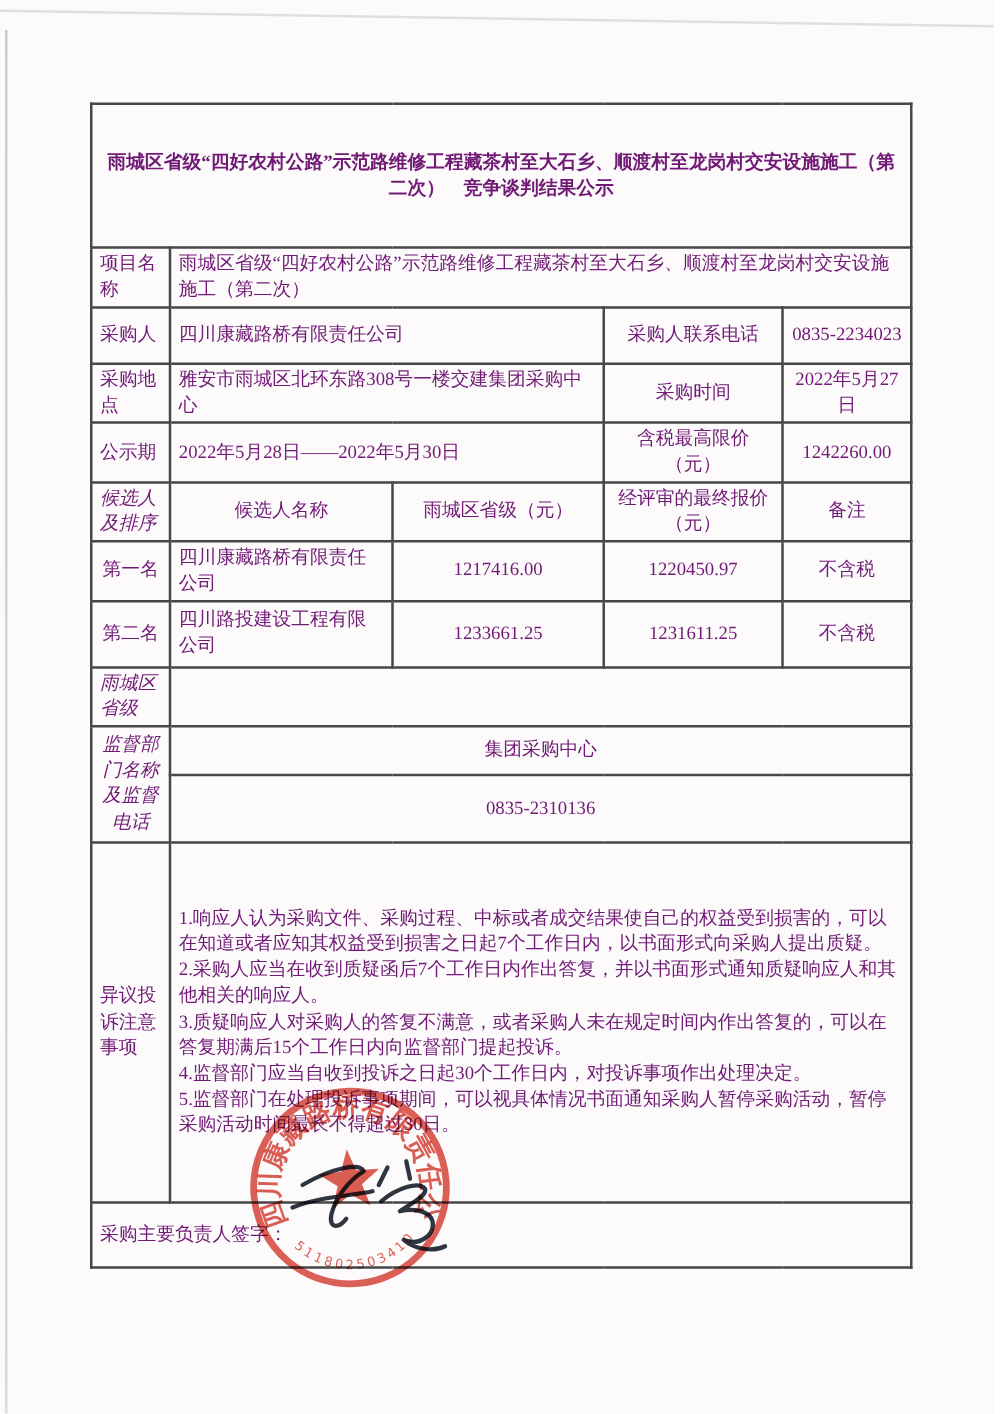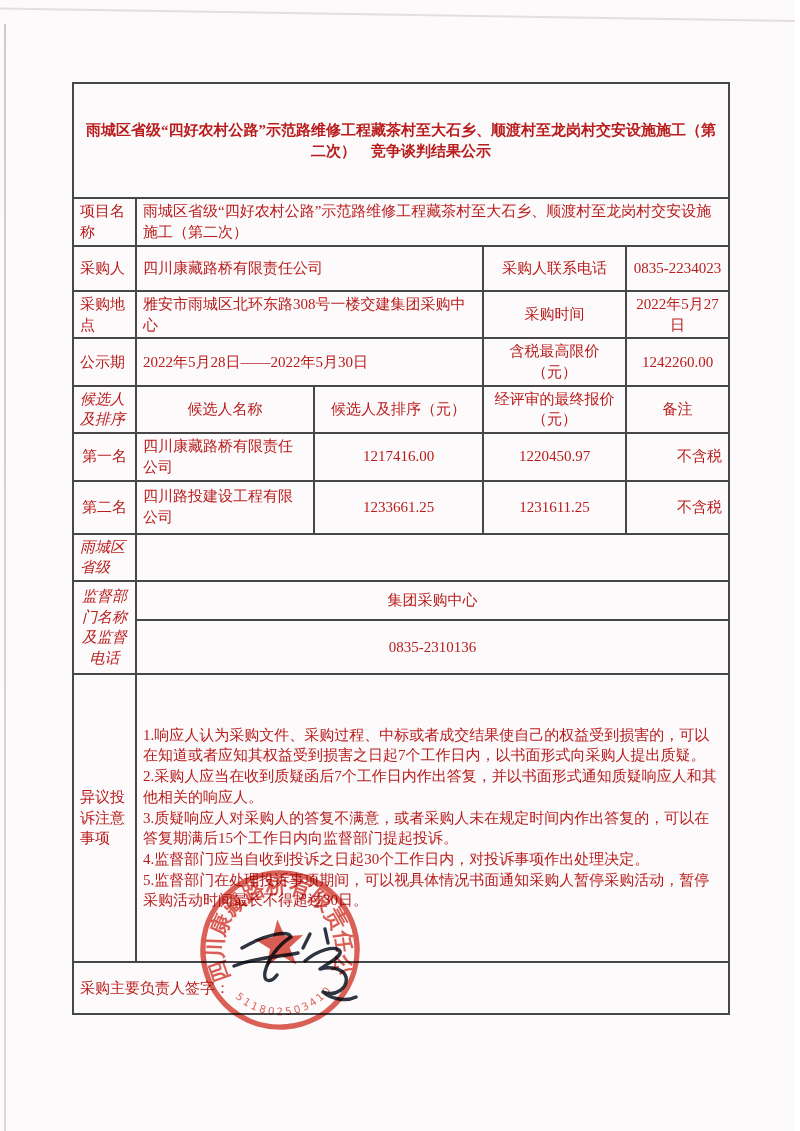--- a/index.html
+++ b/index.html
@@ -1,20 +1,20 @@
 <!DOCTYPE html>
 <html><head>
 <meta charset="utf-8">
 <style>
   html,body{margin:0;padding:0;background:#ffffff;}
   .scene{
     position:relative;width:795px;height:1131px;overflow:hidden;
     background:#fcfafb;
     font-family:"Liberation Serif","DejaVu Serif",serif;
-    color:#b91c1c;
+    color:#701a75;
   }
   
   .edge-left{position:absolute;left:4px;top:24px;width:2px;height:1107px;
     background:linear-gradient(#a39aa4,#beb6bf);opacity:.5;}
   .edge-top{position:absolute;left:-12px;top:14px;width:840px;height:2px;
     background:#b3abb4;opacity:.35;transform:rotate(0.9deg);}
 
   table.doc{
     position:absolute;left:72px;top:82px;width:656px;
     border-collapse:collapse;table-layout:fixed;
@@ -29,21 +29,21 @@
     word-break:break-all;
   }
   .title-cell{
     font-size:21px;font-weight:bold;text-align:center;line-height:1.55;
     padding:0 6px;
   }
   .lbl{padding:2px 4px;line-height:1.3;}
   .ctr{text-align:center;}
   .fit{padding:2px 2px;}
   .tight{line-height:1.1;padding:1px 4px;font-style:italic;}
-  .remark{font-size:17px;text-align:right;}
+  .remark{font-size:17px;text-align:center;}
   .obj p{margin:0;}
   .sig-label{padding-left:8px;}
 
   .seal{
     position:absolute;left:196px;top:866px;width:168px;height:168px;
     transform:rotate(-5deg);
     mix-blend-mode:multiply;opacity:.88;
     pointer-events:none;
   }
   .signature{
@@ -95,21 +95,21 @@
     <tr style="height:37px">
       <td class="lbl">公示期</td>
       <td colspan="2">2022年5月28日——2022年5月30日</td>
       <td class="ctr fit">含税最高限价（元）</td>
       <td class="ctr fit">1242260.00</td>
     </tr>
 
     <tr style="height:45px">
       <td class="lbl tight">候选人及排序</td>
       <td class="ctr">候选人名称</td>
-      <td class="ctr">候选人及排序（元）</td>
+      <td class="ctr">雨城区省级（元）</td>
       <td class="ctr fit">经评审的最终报价（元）</td>
       <td class="ctr">备注</td>
     </tr>
 
     <tr style="height:45px">
       <td class="ctr">第一名</td>
       <td>四川康藏路桥有限责任公司</td>
       <td class="ctr">1217416.00</td>
       <td class="ctr">1220450.97</td>
       <td class="remark">不含税</td>

